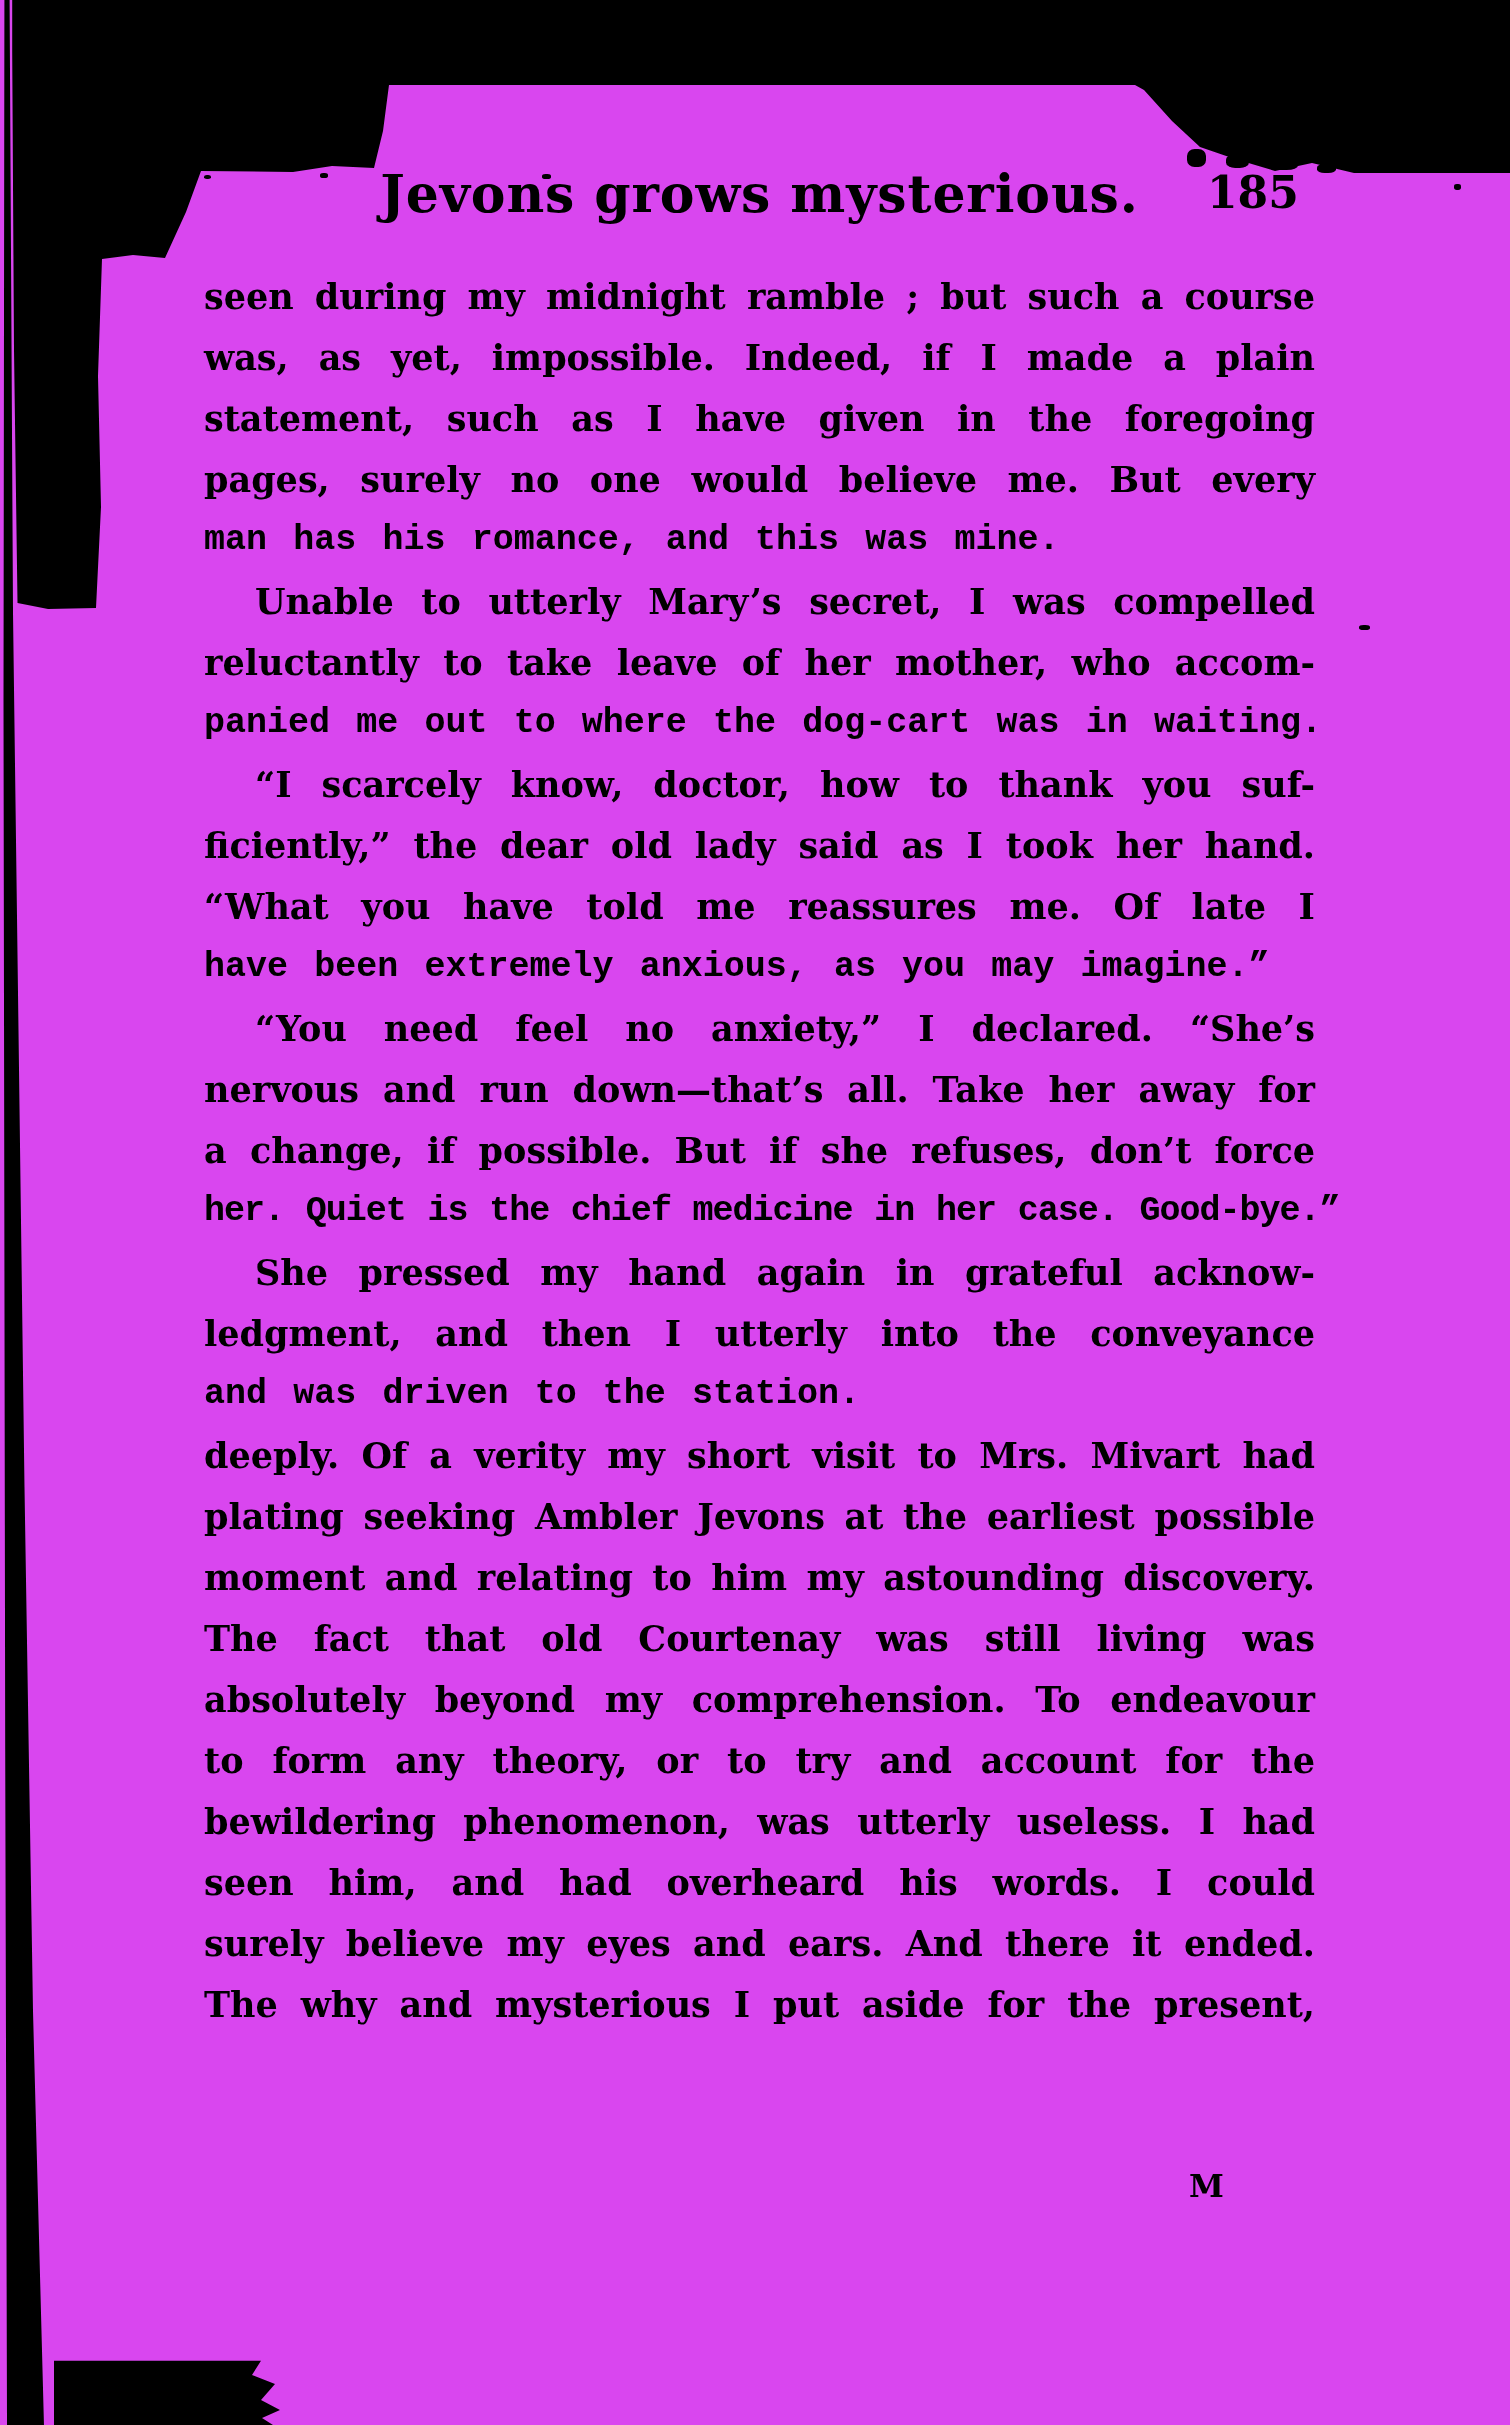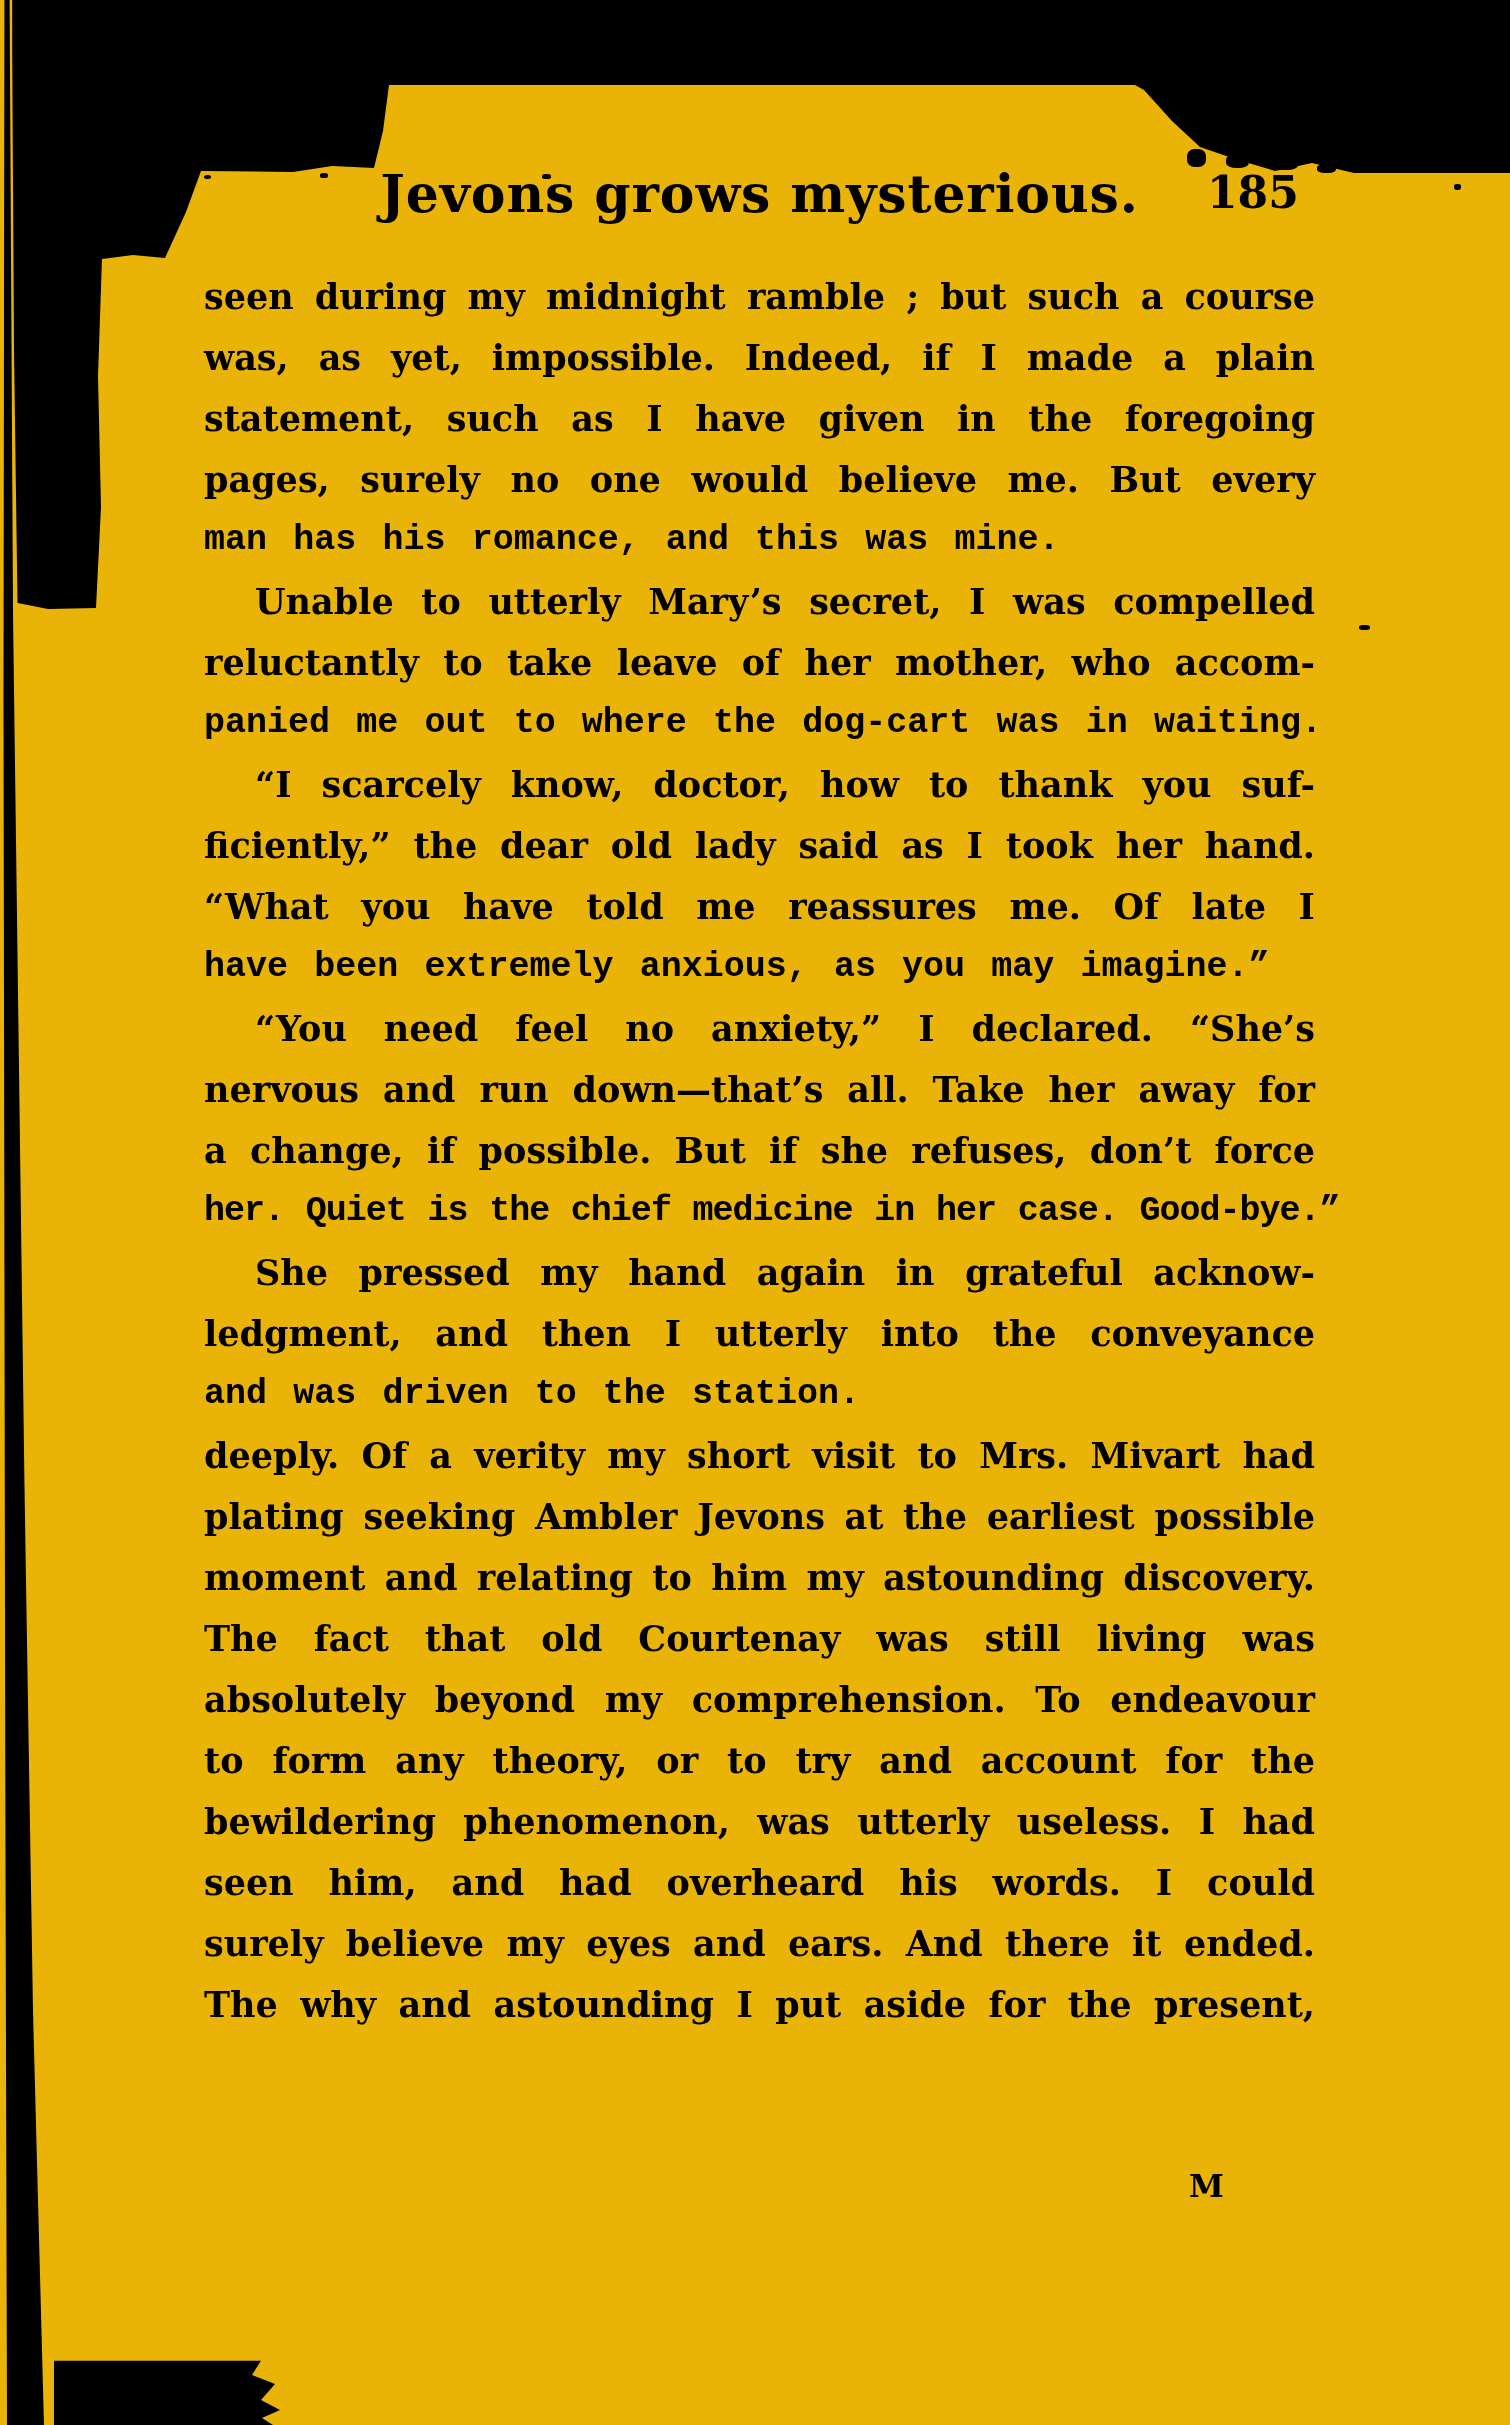--- a/index.html
+++ b/index.html
@@ -1,19 +1,19 @@
 <!DOCTYPE html>
 <html style="font-size:14px"><head>
 <meta charset="utf-8">
 <style>
   html,body{margin:0;padding:0;background:#777;}
   .page{
     position:relative;
     width:1511px;height:2426px;
-    background:#eab308;
+    background:#d946ef;
     overflow:hidden;
     font-family:"DejaVu Serif","Liberation Serif",serif;
     color:#000;
   }
   
   .art{position:absolute;background:#000;}
   .art-top{
     left:0;top:0;width:1511px;height:612px;
     clip-path:polygon(12.2px 0,1511px 0,1511px 173px,1354px 173px,1312px 163px,
       1275px 171px,1235px 159px,1200px 147px,1172px 121px,1144px 90px,1135px 85px,
@@ -112,19 +112,19 @@
     <div class="ln end">and was driven to the station.</div>
     <div class="ln">deeply.  Of a verity my short visit to Mrs. Mivart had</div>
     <div class="ln">plating seeking Ambler Jevons at the earliest possible</div>
     <div class="ln">moment and relating to him my astounding discovery.</div>
     <div class="ln">The fact that old Courtenay was still living was</div>
     <div class="ln">absolutely beyond my comprehension.  To endeavour</div>
     <div class="ln">to form any theory, or to try and account for the</div>
     <div class="ln">bewildering phenomenon, was utterly useless.  I had</div>
     <div class="ln">seen him, and had overheard his words.  I could</div>
     <div class="ln">surely believe my eyes and ears.  And there it ended.</div>
-    <div class="ln">The why and astounding I put aside for the present,</div>
+    <div class="ln">The why and mysterious I put aside for the present,</div>
   </div>
 
   <div class="sig">M</div>
 
 </div>
 
 
 </body></html>

